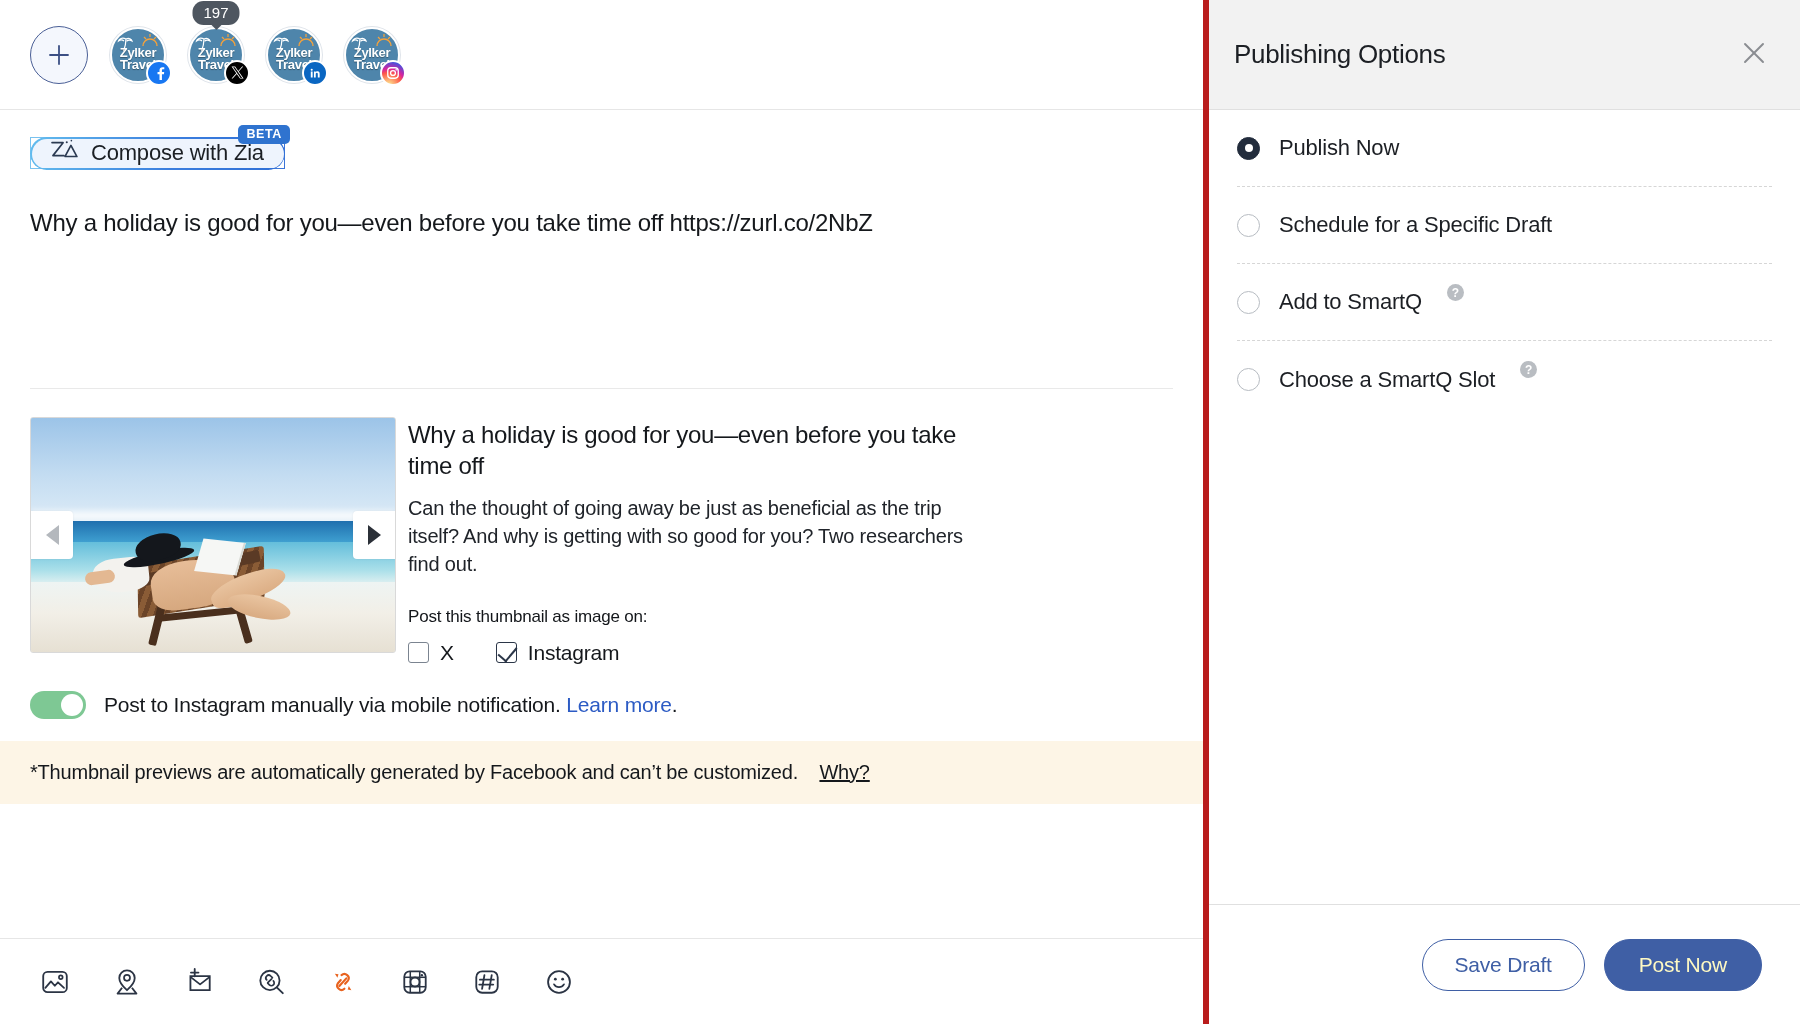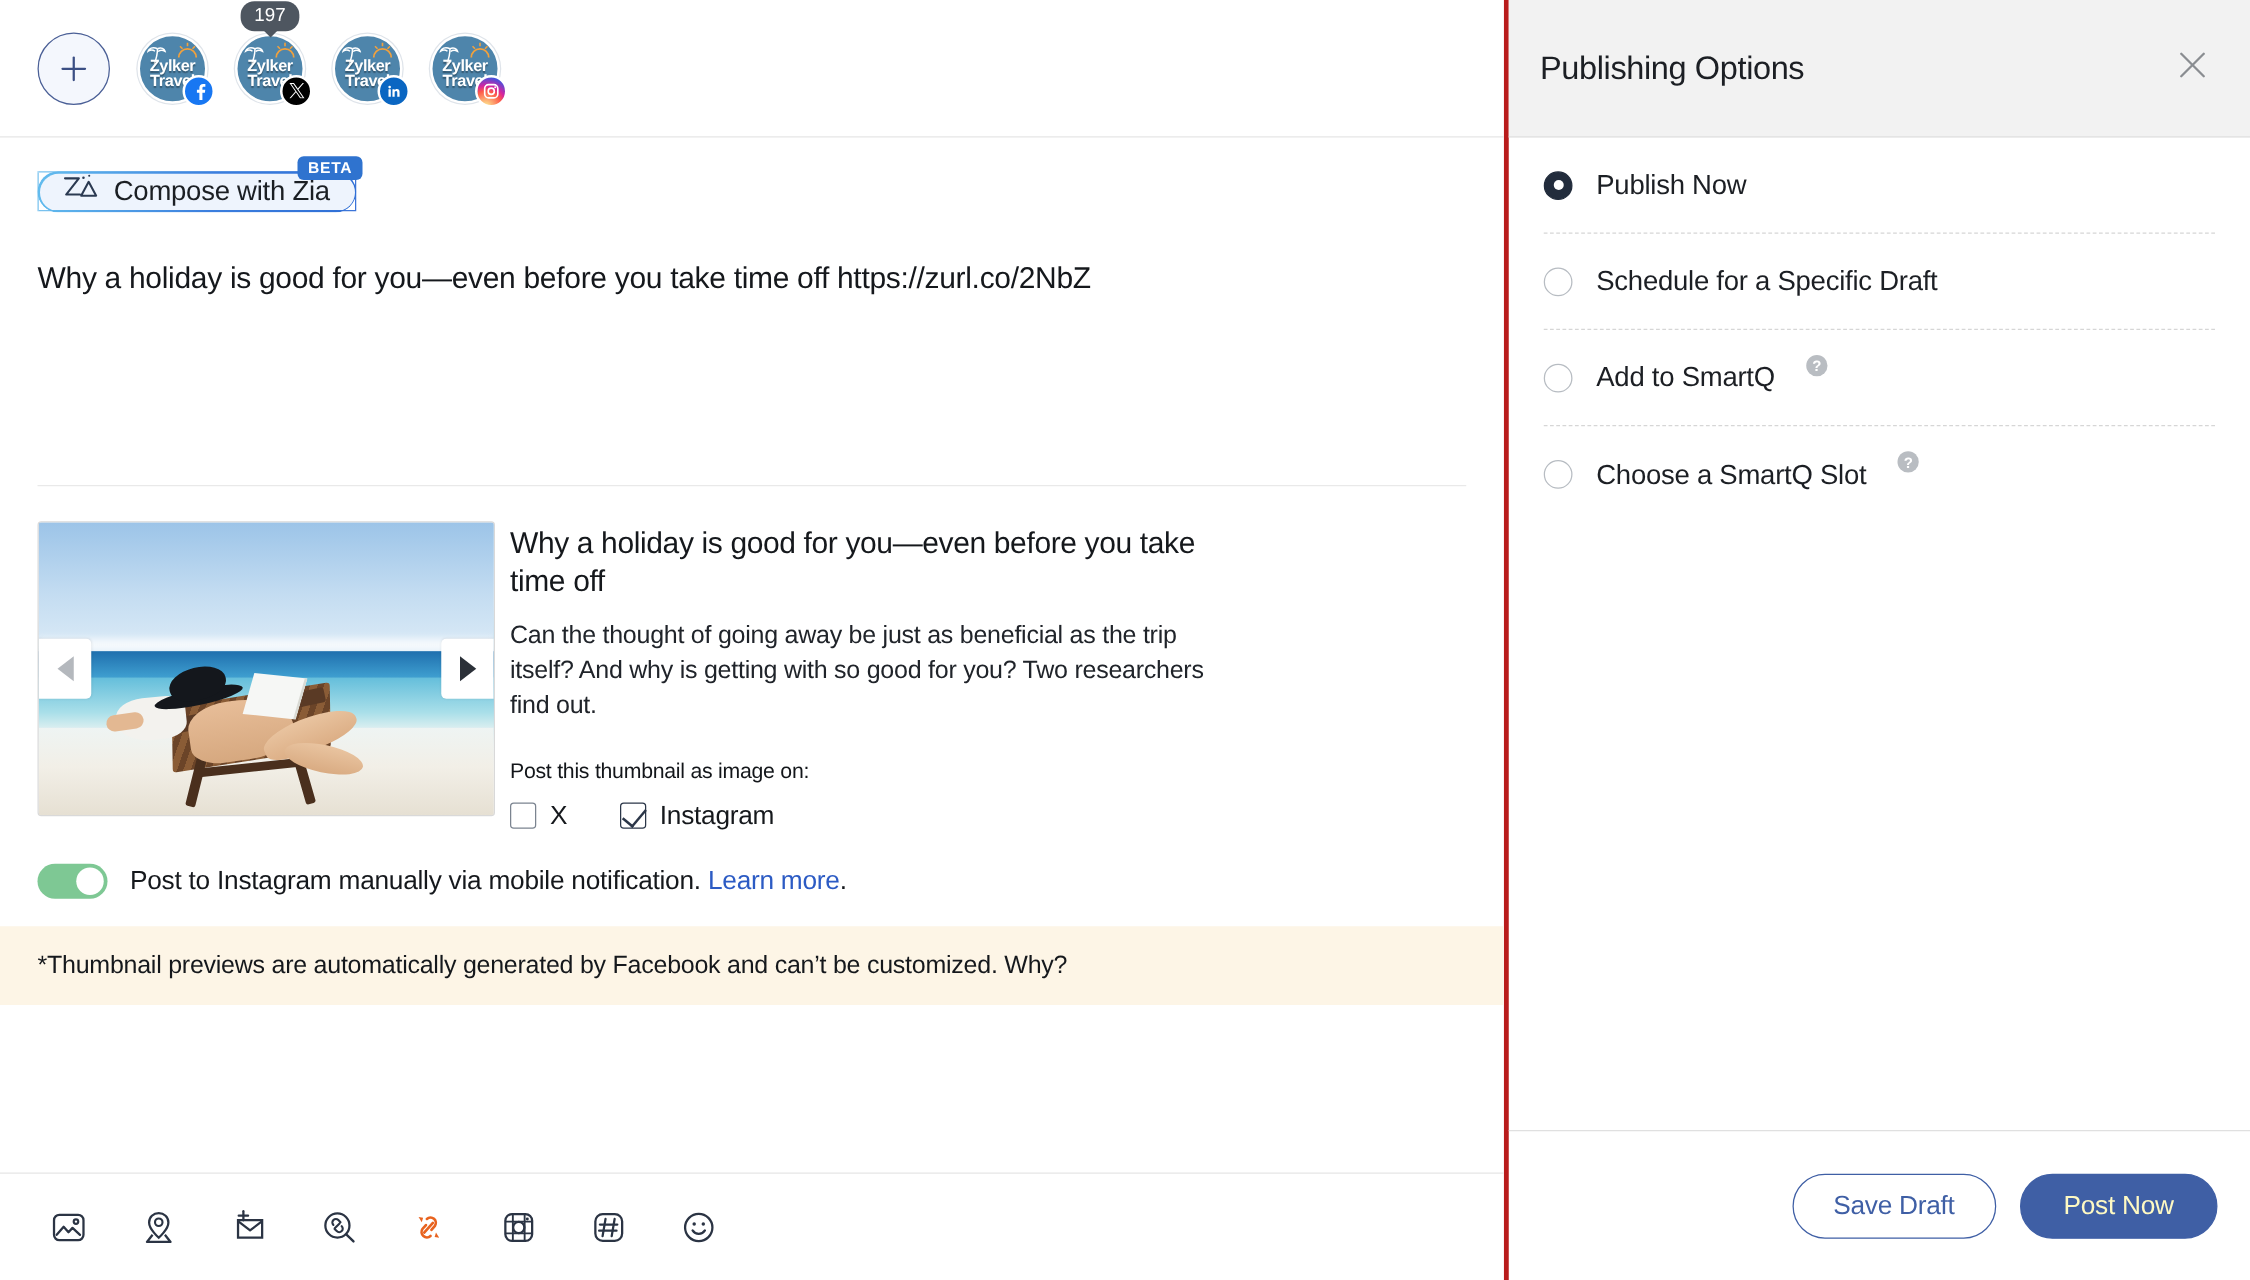--- a/index.html
+++ b/index.html
@@ -396,39 +396,39 @@
 
   
   .warn-banner {
     margin: 22px -30px 0;
     background: #fdf5e6;
     padding: 20px 30px;
     font-size: 20px;
     color: #15181c;
     letter-spacing: -0.2px;
   }
-  .warn-link { color:#15181c; cursor:pointer; }
+  .warn-link { color:#15181c; text-decoration: underline; cursor:pointer;margin-left:16px; }
 
   
   .toolbar {
     height: 86px;
     border-top: 1px solid #e6e6e6;
     display: flex;
     align-items: center;
     padding-left: 38px;
     gap: 38px;
     flex: 0 0 auto;
   }
   .tool-icon { cursor:pointer; display:flex; align-items:center; justify-content:center; width:34px; height:34px; }
 
   
   .panel {
     width: 597px;
     height: 1024px;
-    border-left: 4px solid #b91c1c;
+    border-left: 6px solid #b91c1c;
     display: flex;
     flex-direction: column;
     background: #ffffff;
   }
   .panel-header {
     height: 110px;
     background: #f2f2f2;
     border-bottom: 1px solid #e0e0e0;
     display: flex;
     align-items: center;
@@ -482,21 +482,21 @@
     cursor: pointer;
   }
 
   .panel-footer {
     height: 120px;
     border-top: 1px solid #e0e0e0;
     display: flex;
     align-items: center;
     justify-content: flex-end;
     gap: 19px;
-    padding-right: 26px;
+    padding-right: 38px;
     flex: 0 0 auto;
   }
   .btn {
     height: 52px;
     border-radius: 26px;
     font-size: 21px;
     display: inline-flex;
     align-items: center;
     justify-content: center;
     cursor: pointer;

